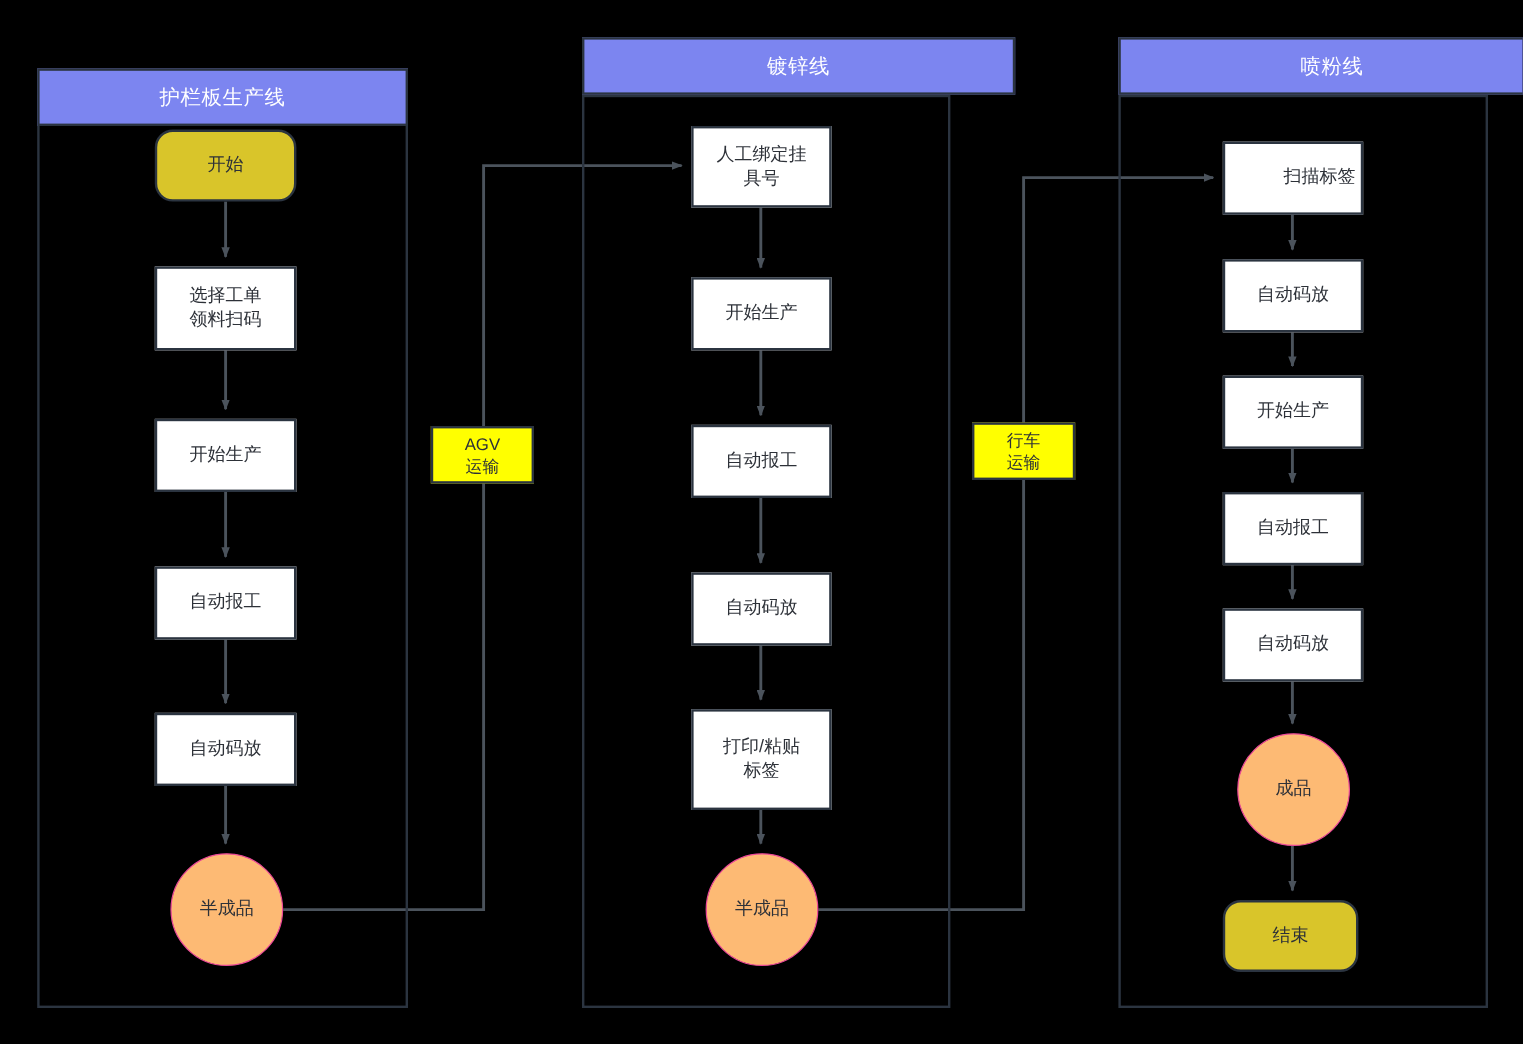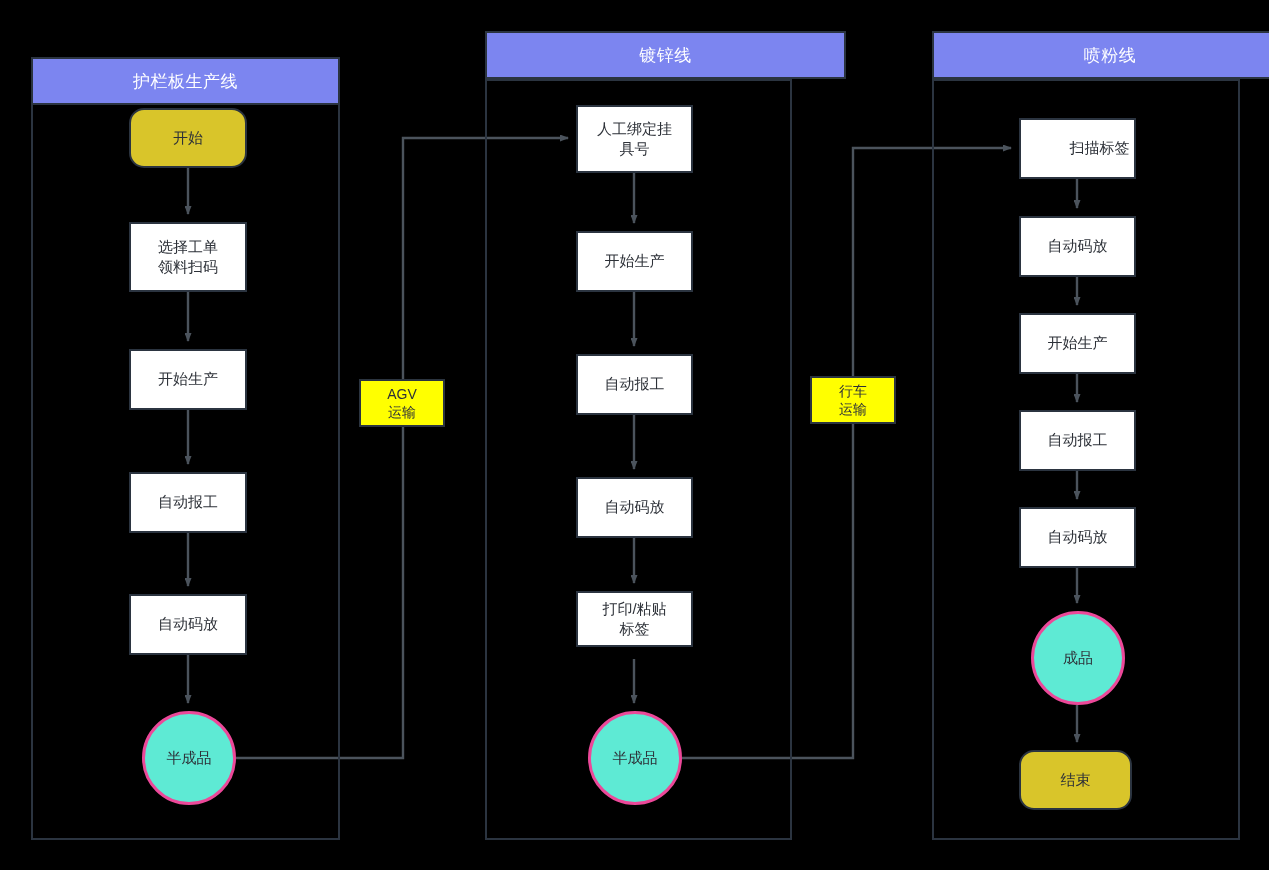--- a/index.html
+++ b/index.html
@@ -58,31 +58,30 @@
     background: #ffffff;
     border: 2px solid #2b3440;
     border-radius: 0;
   }
   .node.terminator {
     background: #d9c52a;
     border: 2px solid #2b3440;
     border-radius: 15px;
   }
   .node.circle {
-    background: #5eead4;
-    border: 3px solid #ec4899;
+    background: #fdba74;
+    border: 1px solid #ec4899;
     border-radius: 50%;
   }
   .node.transport {
     background: #ffff00;
     border: 2px solid #2b3440;
     border-radius: 0px;
     font-size: 14px;
     line-height: 1.3;
-    margin-top: 24px;
   }
 </style>
 </head>
 <body>
 
 <div id="canvas">
 
   <svg class="wires" viewBox="0 0 1269 870" xmlns="http://www.w3.org/2000/svg">
     <defs>
       <marker id="arrowhead" markerWidth="9" markerHeight="7" refX="8" refY="3.5" orient="auto" markerUnits="userSpaceOnUse">
@@ -125,21 +124,21 @@
 领料扫码</div>
       <div class="node process" style="left: 129px; top: 349px; width: 118px; height: 61px;">开始生产</div>
       <div class="node process" style="left: 129px; top: 472px; width: 118px; height: 61px;">自动报工</div>
       <div class="node process" style="left: 129px; top: 594px; width: 118px; height: 61px;">自动码放</div>
       <div class="node circle" style="left: 142px; top: 711px; width: 94px; height: 94px;">半成品</div>
       <div class="node process" style="left: 576px; top: 105px; width: 117px; height: 68px;">人工绑定挂
 具号</div>
       <div class="node process" style="left: 576px; top: 231px; width: 117px; height: 61px;">开始生产</div>
       <div class="node process" style="left: 576px; top: 354px; width: 117px; height: 61px;">自动报工</div>
       <div class="node process" style="left: 576px; top: 477px; width: 117px; height: 61px;">自动码放</div>
-      <div class="node process" style="left: 576px; top: 591px; width: 117px; height: 56px;">打印/粘贴
+      <div class="node process" style="left: 576px; top: 591px; width: 117px; height: 84px;">打印/粘贴
 标签</div>
       <div class="node circle" style="left: 588px; top: 711px; width: 94px; height: 94px;">半成品</div>
       <div class="node process" style="left: 1019px; top: 118px; width: 117px; height: 61px; padding-left: 44px;">扫描标签</div>
       <div class="node process" style="left: 1019px; top: 216px; width: 117px; height: 61px;">自动码放</div>
       <div class="node process" style="left: 1019px; top: 313px; width: 117px; height: 61px;">开始生产</div>
       <div class="node process" style="left: 1019px; top: 410px; width: 117px; height: 61px;">自动报工</div>
       <div class="node process" style="left: 1019px; top: 507px; width: 117px; height: 61px;">自动码放</div>
       <div class="node circle" style="left: 1031px; top: 611px; width: 94px; height: 94px;">成品</div>
       <div class="node terminator" style="left: 1019px; top: 750px; width: 113px; height: 60px;">结束</div>
     </div>

